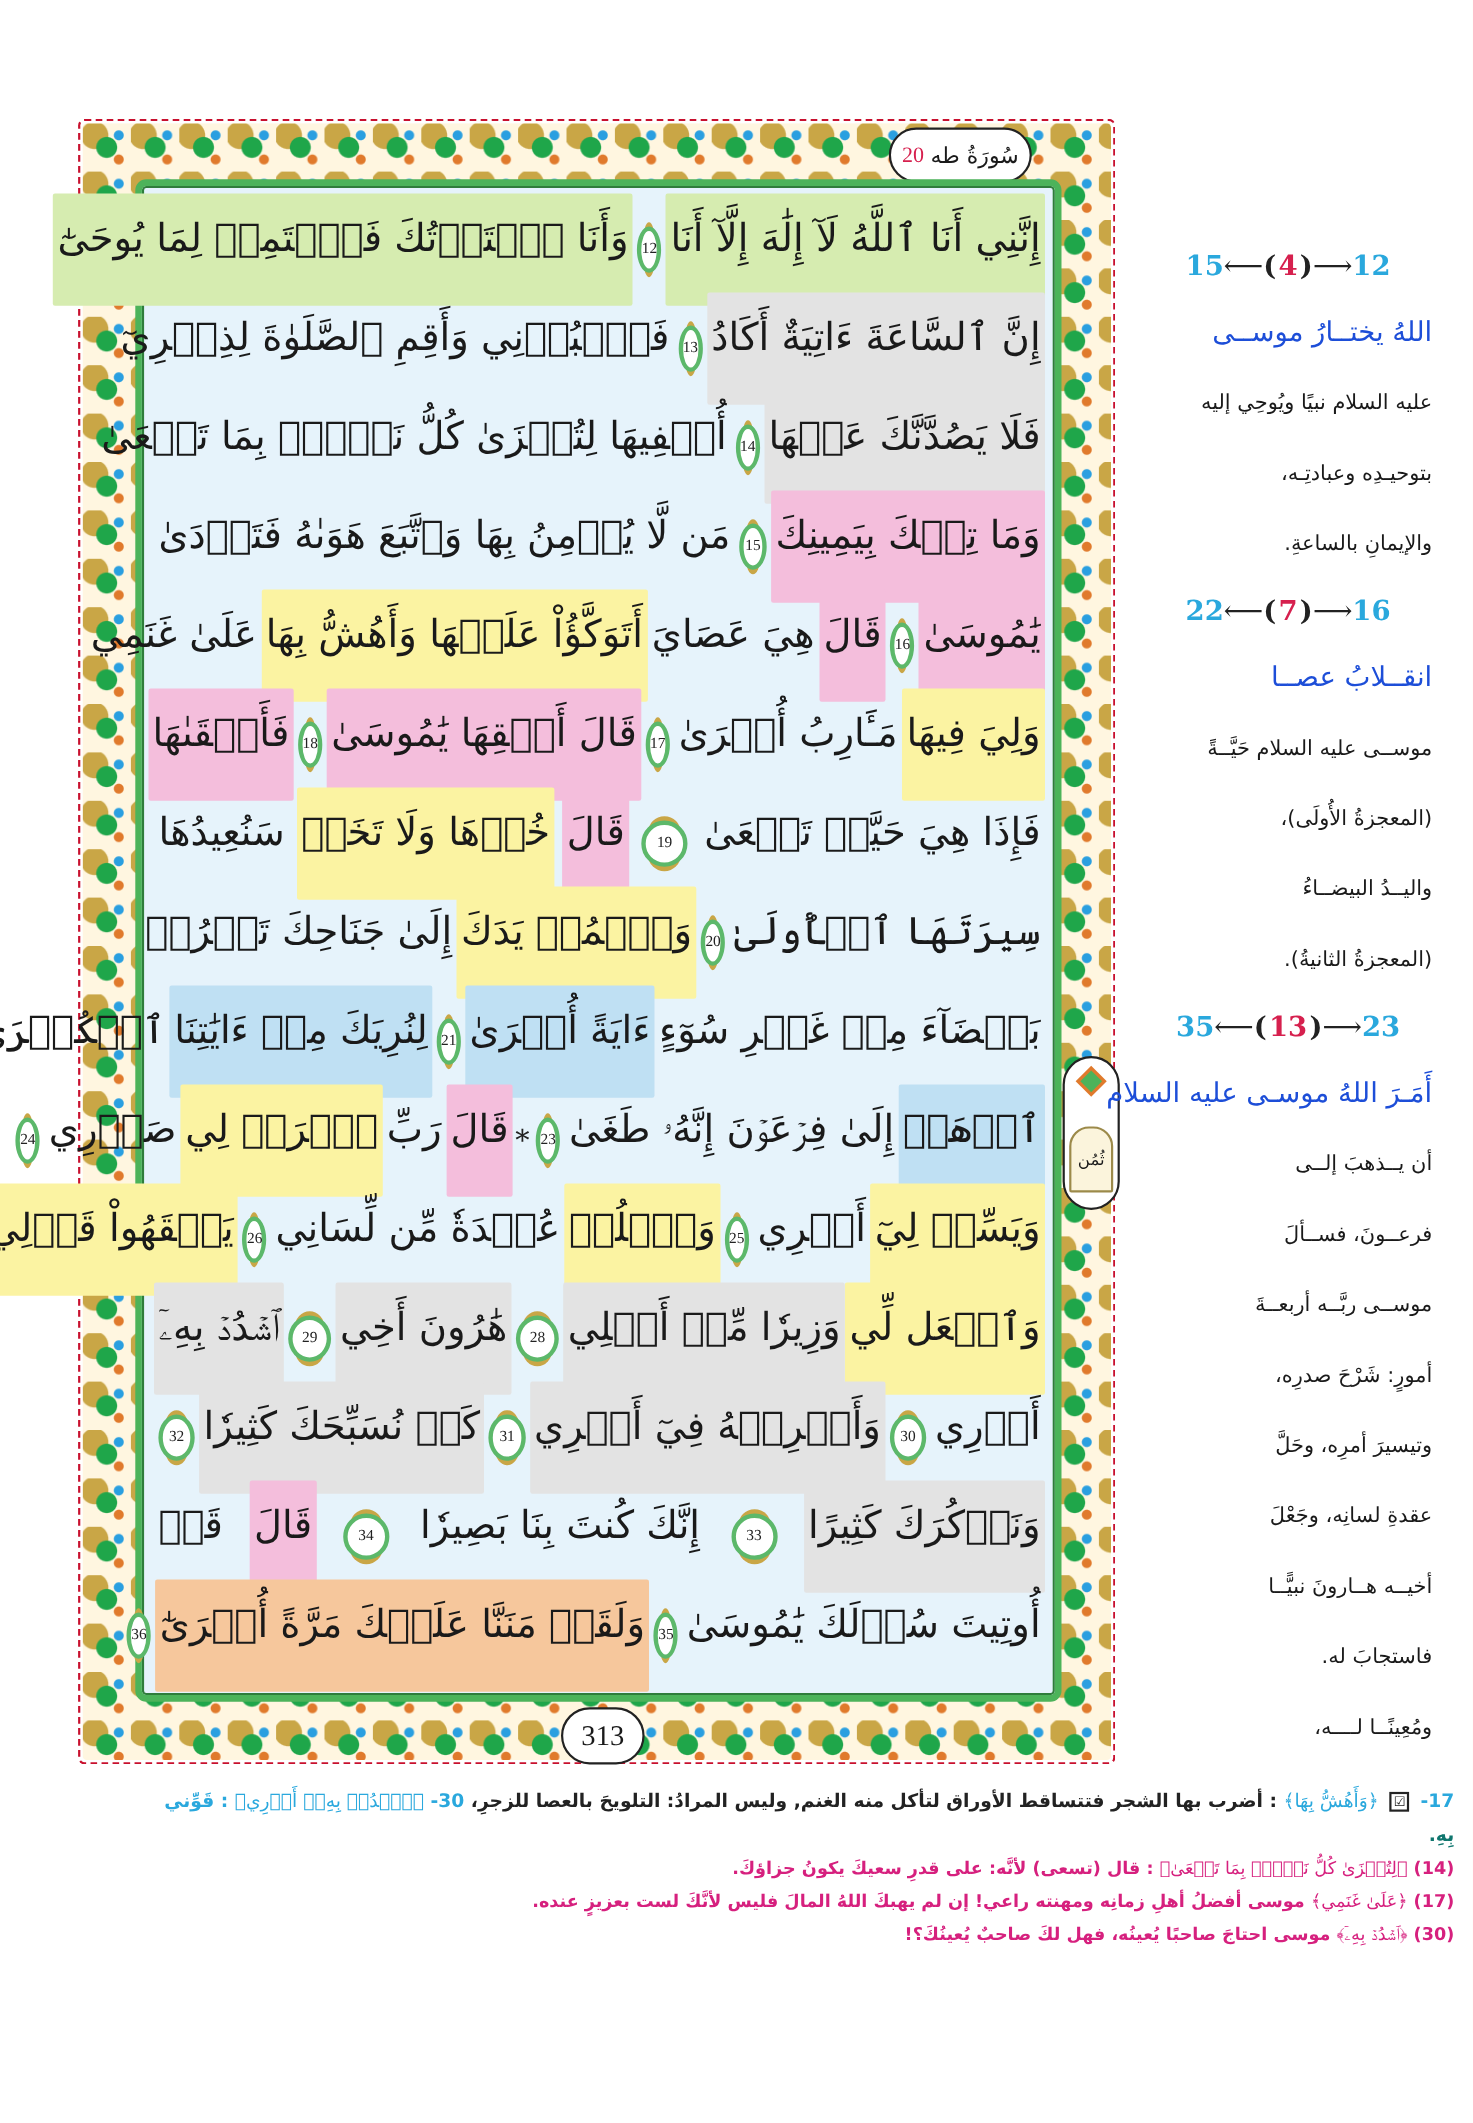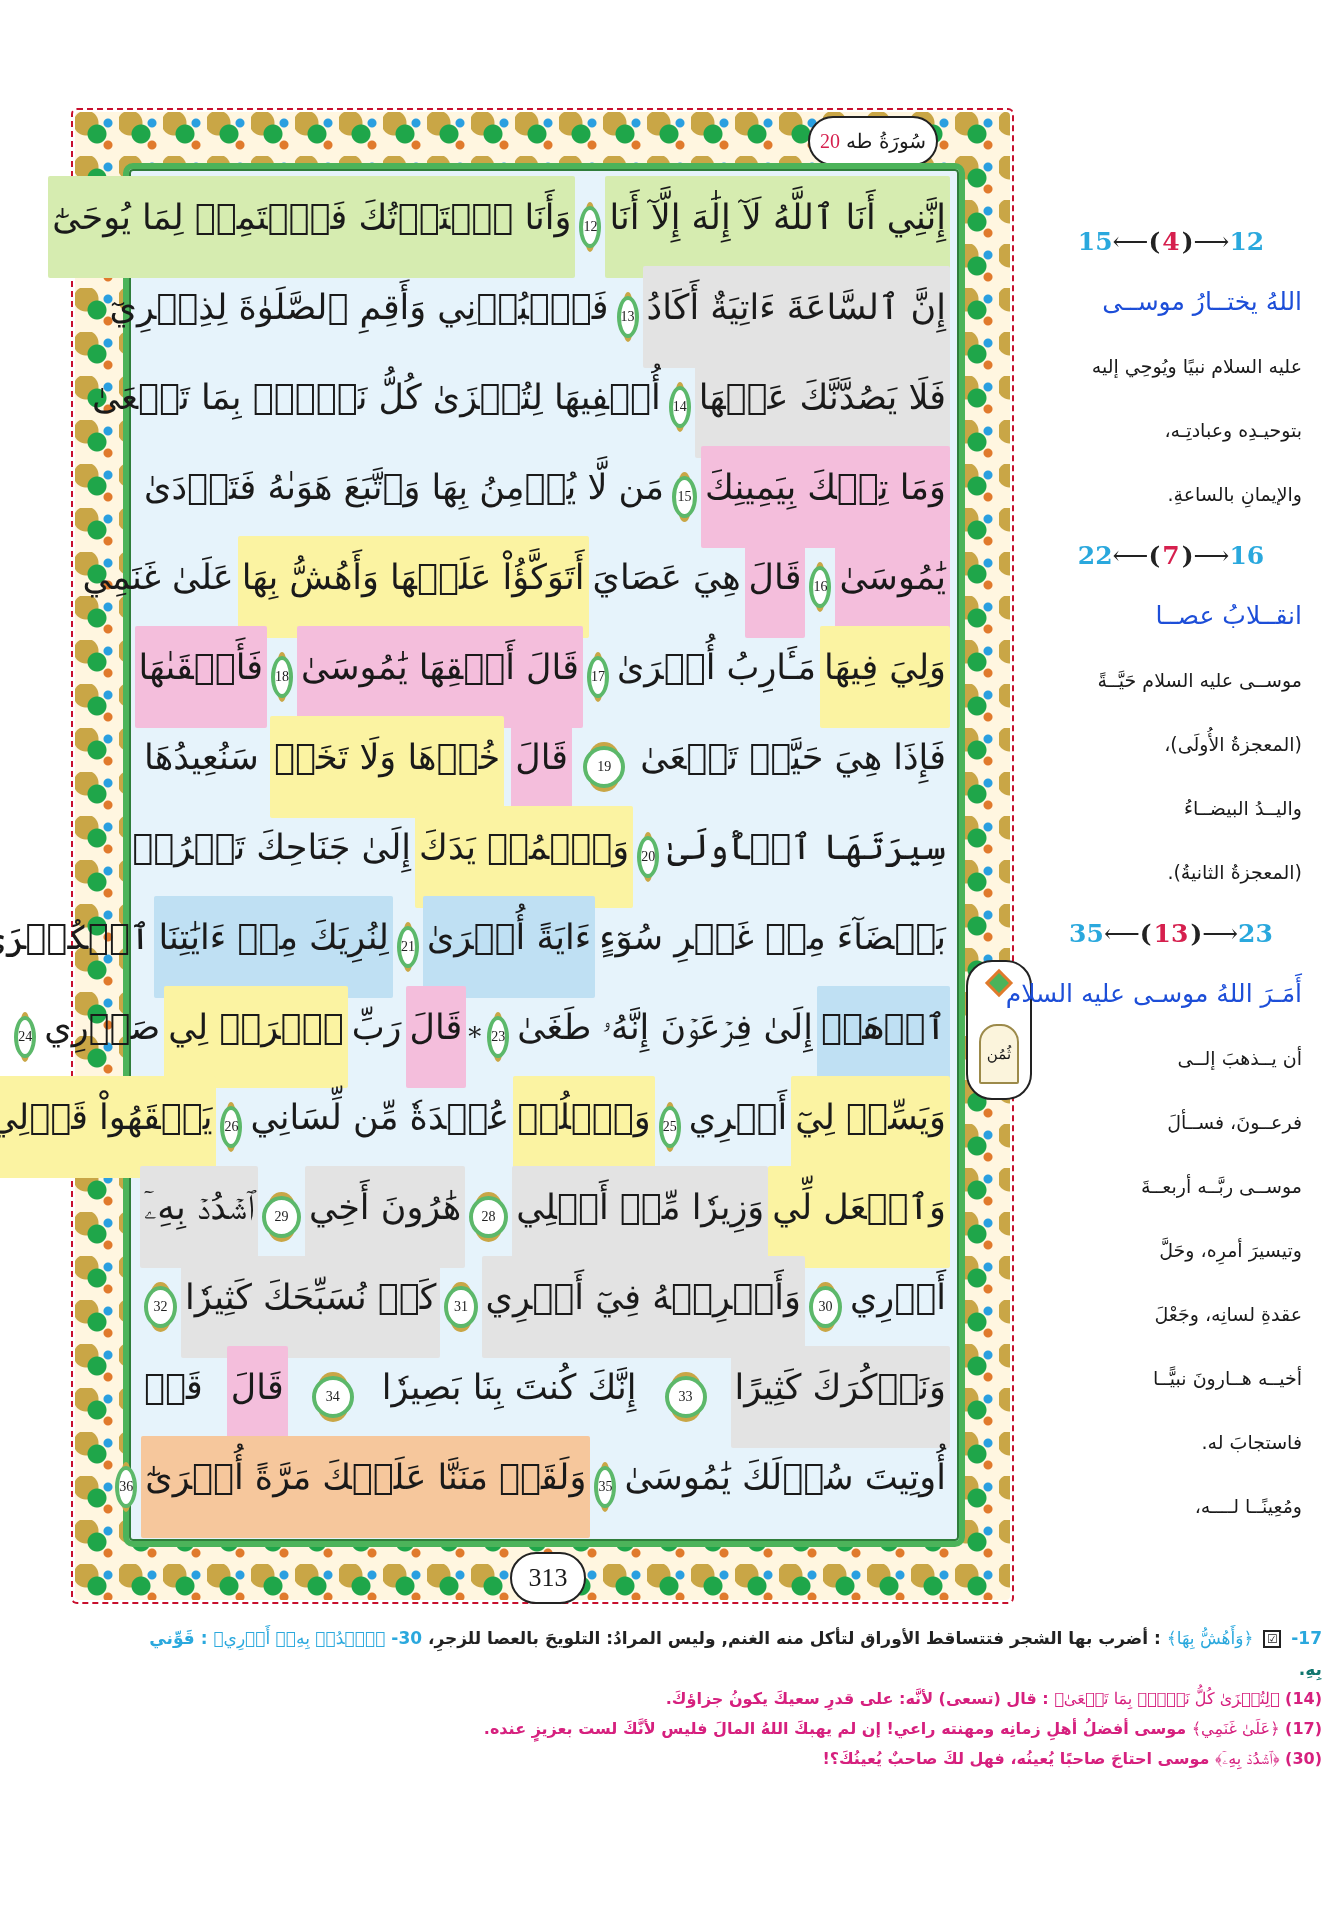--- a/index.html
+++ b/index.html
@@ -57,21 +57,21 @@
   .ayah {
     display:inline-flex; align-items:center; justify-content:center;
     width:34px; height:34px; border-radius:50%; background:#fff;
     border:4px solid #5cb86a; box-shadow:0 -10px 0 -6px #c9a646, 0 10px 0 -6px #c9a646;
     font-family:"Liberation Serif", serif; font-size:14px; color:#222; margin:0 4px; direction:ltr;
   }
   .star { color:#222; font-size:26px; margin:0 2px; }
 
   
   .thumn {
-    left:966px; top:960px; width:66px; height:140px; background:#fff; border:2px solid #222; border-radius:26px;
+    left:966px; top:960px; width:52px; height:140px; background:#fff; border:2px solid #222; border-radius:26px;
     display:flex; flex-direction:column; align-items:center; justify-content:flex-end; padding-bottom:14px; box-sizing:border-box;gap:20px;
   }
   .thumn-arch {
     width:36px; height:56px; border:2px solid #9c8a4a; border-radius:18px 18px 2px 2px; background:#fbf4dc;
     display:flex; align-items:center; justify-content:center; font-family:"DejaVu Serif", serif; font-size:15px;
   }
   .thumn-top { width:14px; height:14px; background:#4cb35a; transform:rotate(45deg); margin-bottom:14px; box-shadow:0 0 0 3px #e07a2c; }
 
   
   .sidebar { left:1040px; top:212px; width:262px; direction:rtl; font-family:"DejaVu Sans", sans-serif; }
@@ -303,20 +303,21 @@
       <span class="paren">(</span>
         <span class="mid">13</span>
         <span class="paren">)</span>
       <span class="arrow">⟶</span>
       <span>23</span>
     </div>
     <div class="side-title">أَمَـرَ اللهُ موسـى عليه السلام</div>
     <div class="side-line">أن يــذهبَ إلــى</div>
     <div class="side-line">فرعــونَ، فســألَ</div>
     <div class="side-line">موســى ربَّــه أربعــةَ</div>
+    <div class="side-line">أمورٍ: شَرْحَ صدرِه،</div>
     <div class="side-line">وتيسيرَ أمرِه، وحَلَّ</div>
     <div class="side-line">عقدةِ لسانِه، وجَعْلَ</div>
     <div class="side-line">أخيــه هــارونَ نبيًّــا</div>
     <div class="side-line">فاستجابَ له.</div>
     <div class="side-line">ومُعِينًــا لــــه،</div>
   </div>
 </div>
 
 <div class="abs footnotes">
   <div class="fn fn1">

